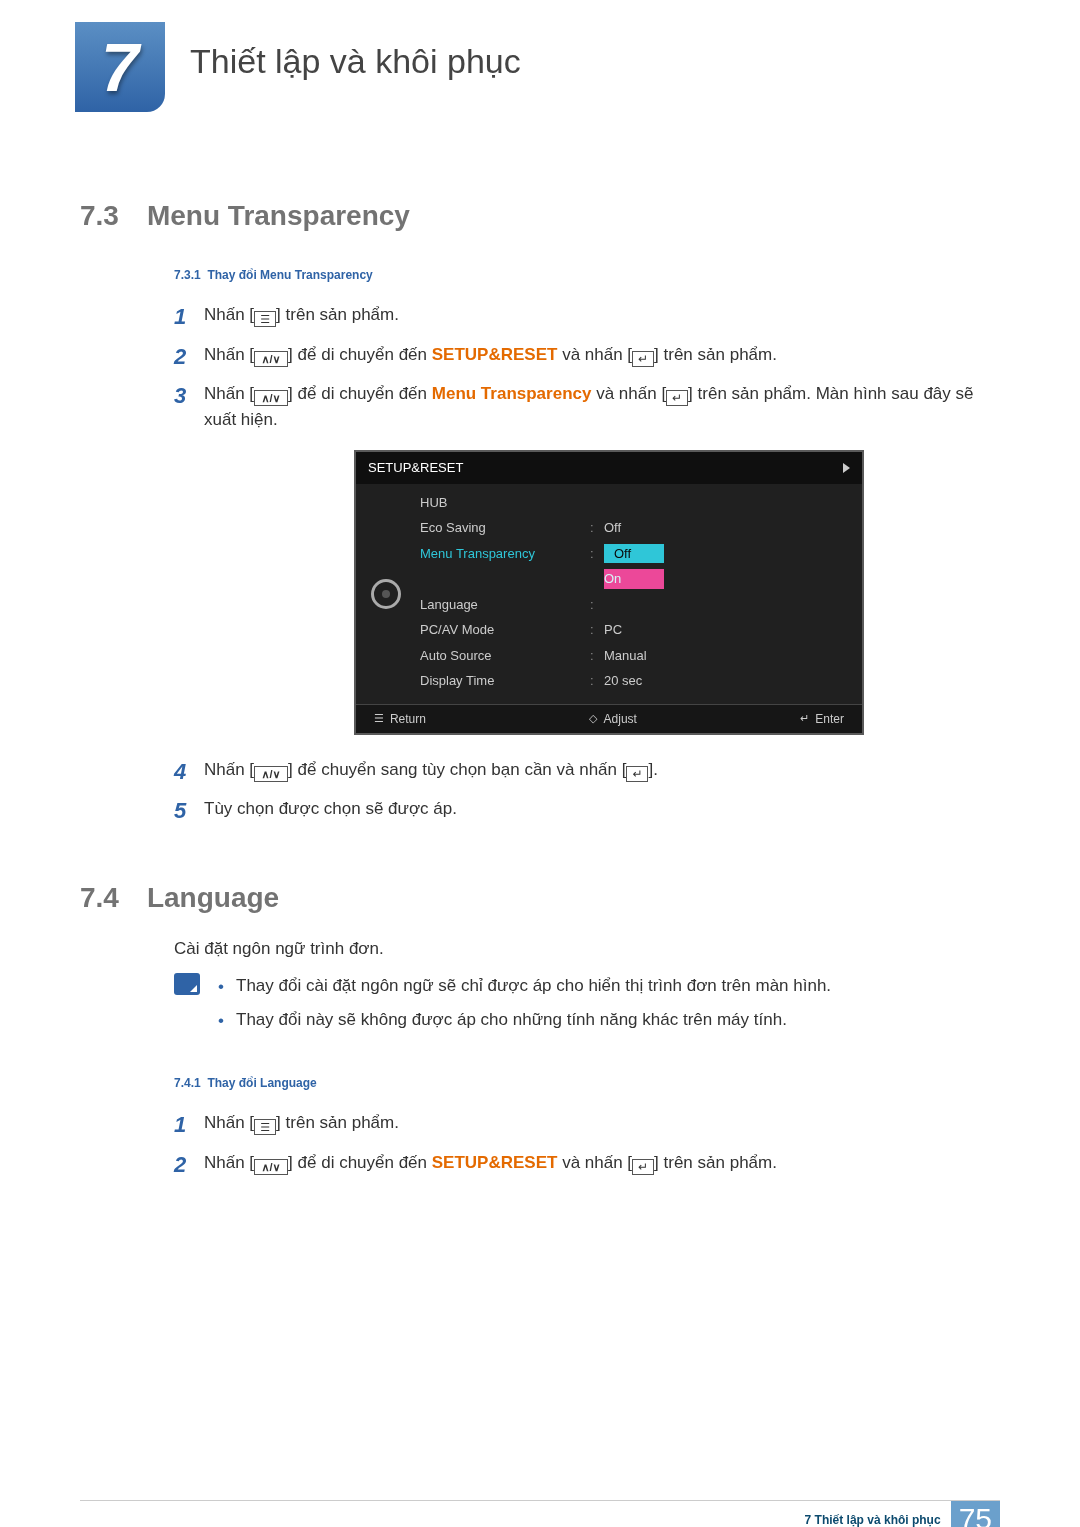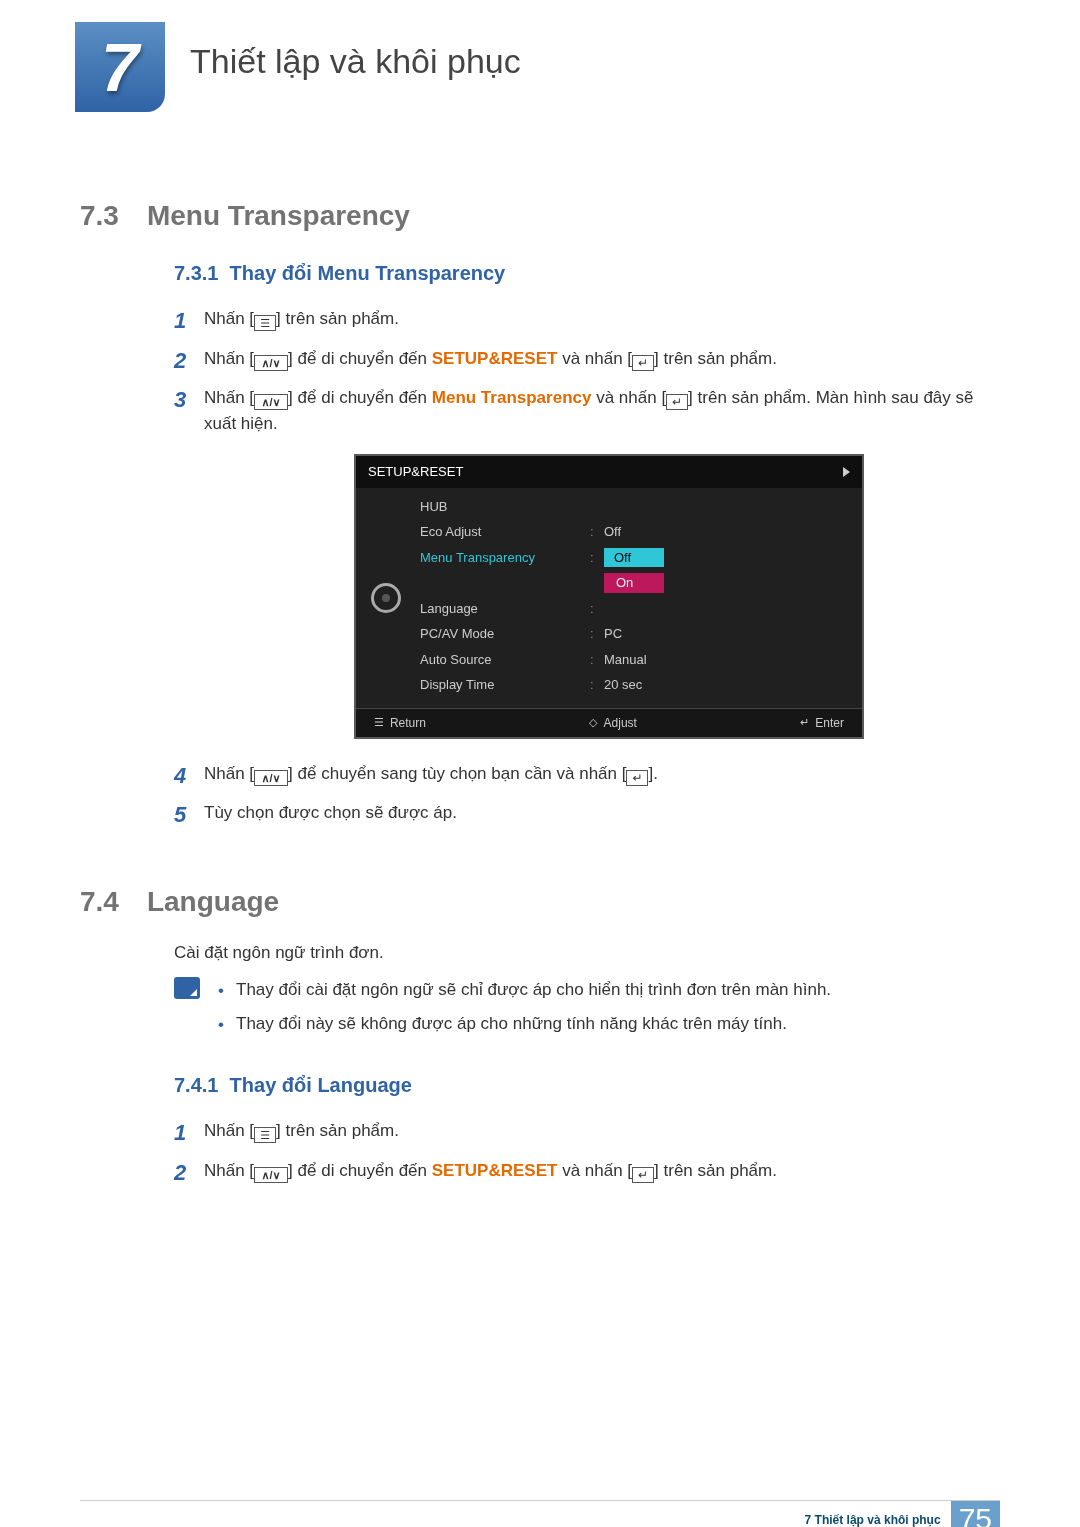--- a/index.html
+++ b/index.html
@@ -62,23 +62,23 @@
     margin-bottom: 22px;
   }
   .section-body {
     margin-left: 94px;
     font-size: 17px;
     line-height: 1.5;
     color: #333;
   }
   .subsection-heading {
     color: #2f63a6;
-    font-size: 20px;
+    font-size: 12px;
     font-weight: bold;
-    margin-top: 26px;
+    margin-top: 34px;
     margin-bottom: 18px;
   }
   ol.steps {
     list-style: none;
     margin: 0; padding: 0;
   }
   ol.steps > li {
     position: relative;
     padding-left: 30px;
     margin-bottom: 14px;
@@ -189,22 +189,22 @@
   .osd-row .colon { flex: 0 0 14px; color:#888; }
   .osd-row .value { flex: 1; }
   .osd-row.active .label { color: #2fc6d8; }
   .osd-row.active .value-pill {
     display: inline-block; min-width: 60px;
     background: #2fc6d8; color: #0a0a0a;
     padding: 0 10px;
   }
   .osd-row.alt .value-pill2 {
     display: inline-block; min-width: 60px;
-    background: #be185d; color: #d7f3f7;
-    padding: 0 12px;
+    background: #ec4899; color: #d7f3f7;
+    padding: 0 0;
   }
   .osd-footer {
     display: flex;
     justify-content: space-between;
     background: #161616;
     border-top: 1px solid #444;
     padding: 5px 18px;
     font-size: 12px;
   }
   .osd-footer span { display: inline-flex; align-items: center; gap: 6px; }
@@ -278,21 +278,21 @@
           <div class="osd-icon-col">
             <div class="gear-ring"></div>
           </div>
           <div class="osd-list">
             <div class="osd-row">
               <span class="label">HUB</span>
                 <span class="colon"></span>
                 <span class="value"></span>
             </div>
             <div class="osd-row">
-              <span class="label">Eco Adjust</span>
+              <span class="label">Eco Saving</span>
                 <span class="colon">:</span>
                 <span class="value">Off</span>
             </div>
             <div class="osd-row active">
               <span class="label">Menu Transparency</span>
                 <span class="colon">:</span>
                 <span class="value"><span class="value-pill">Off</span></span>
             </div>
             <div class="osd-row alt">
               <span class="label"></span>

